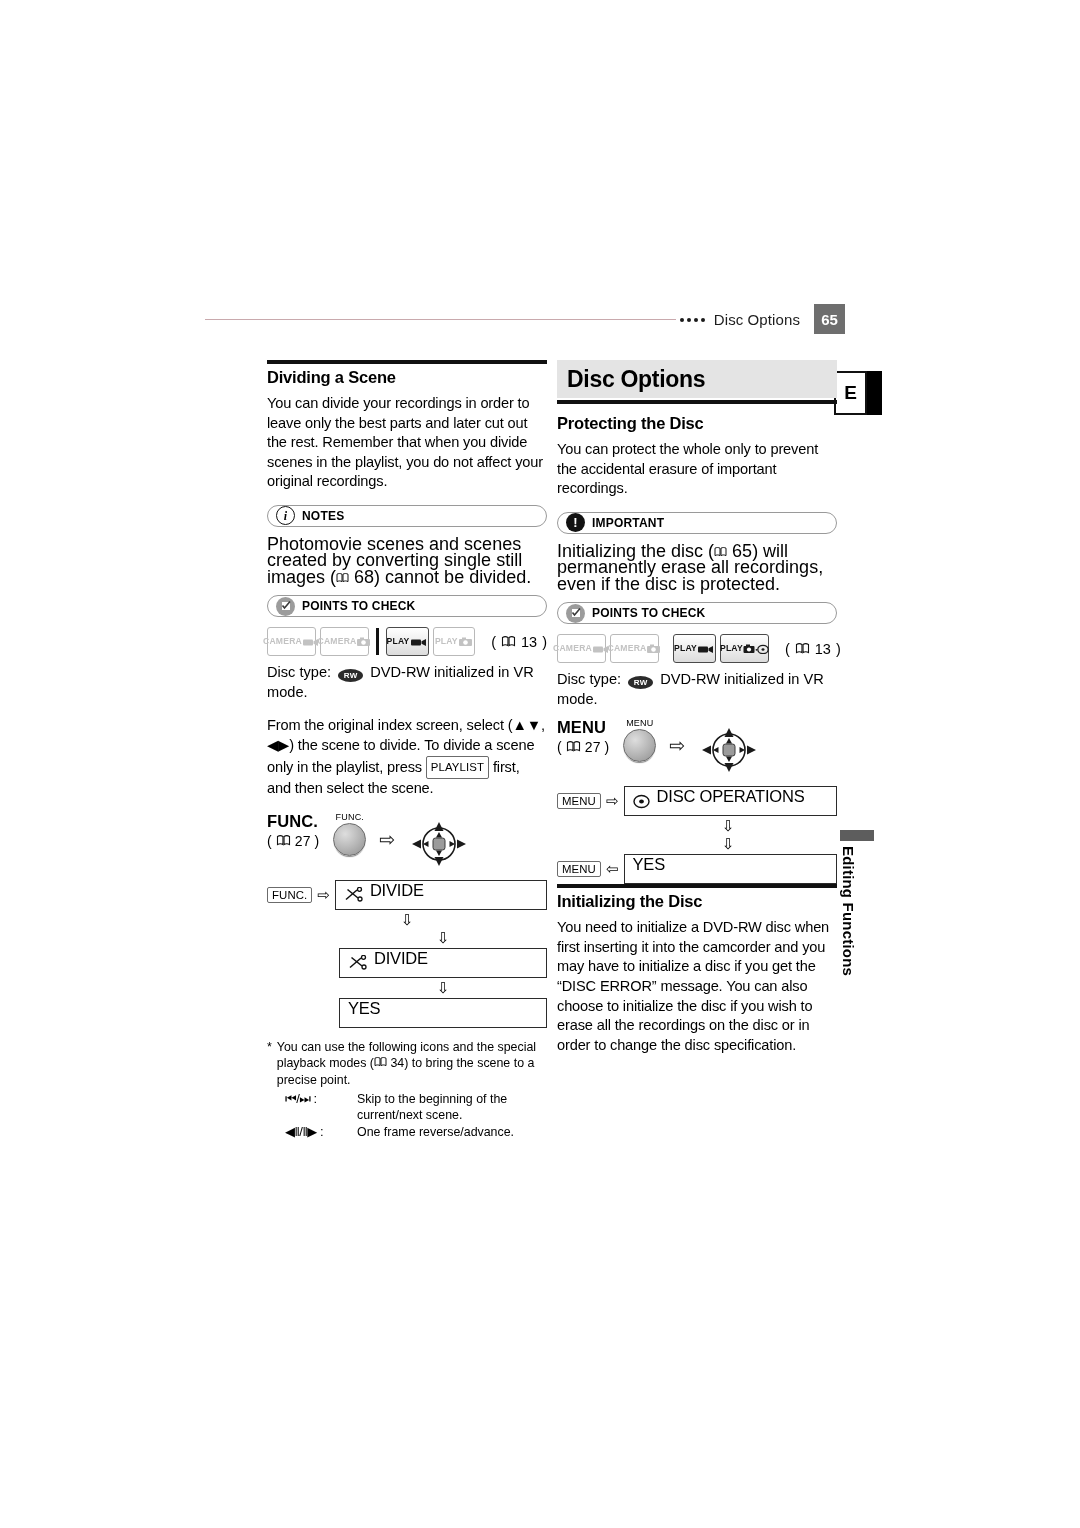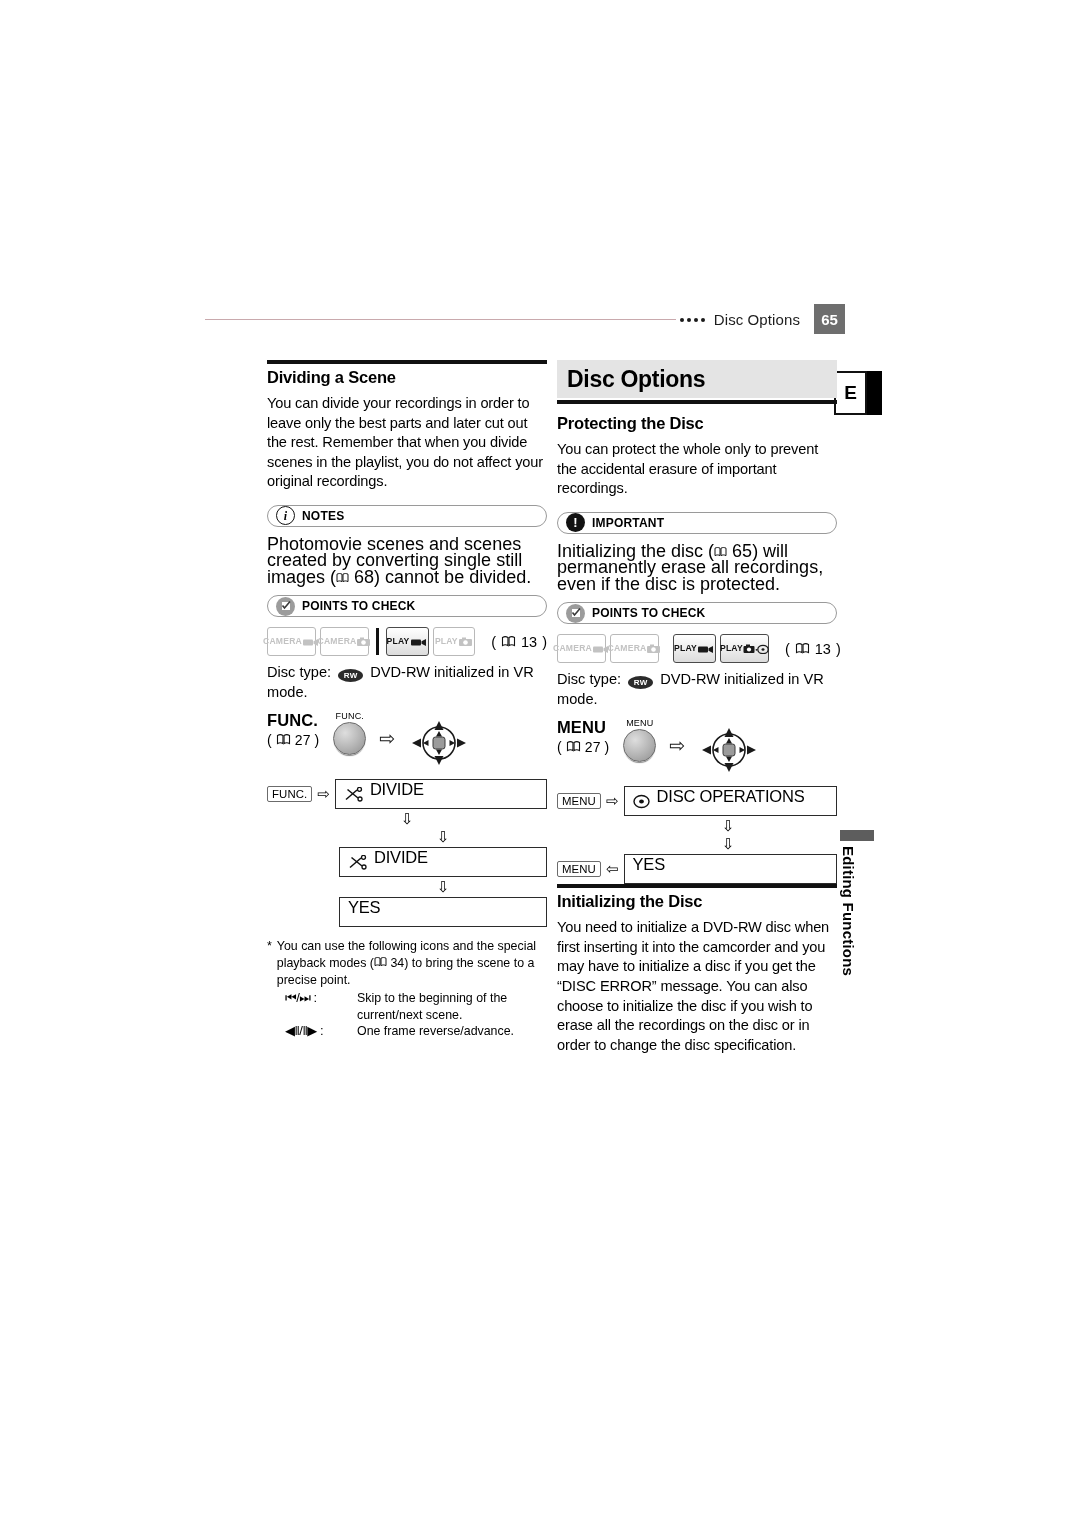--- a/index.html
+++ b/index.html
@@ -263,20 +263,21 @@
             <path d="M7 2.2c1.6-.9 3.3-.9 5 0v7.4c-1.7-.9-3.4-.9-5 0z" fill="none" stroke="#111" stroke-width="1"></path>
           </svg></span><span>13</span>)</span>
   </div>
 
   <p class="disc-type">
     <span>Disc type:</span>
     <span class="rwdisc">RW</span>
     <span>DVD-RW initialized in VR mode.</span>
   </p>
 
+  <p class="body" style="margin-top:14px"><span>From the original index screen, select (</span><span>▲▼</span><span>, </span><span>◀▶</span><span>) the scene to divide. To divide a scene only in the playlist, press </span><span class="keycap">PLAYLIST</span><span> first, and then select the scene.</span></p>
 
   <div class="ctrl-flow">
     <div class="ctrl-label">
       <div>FUNC.</div>
       <div class="pg">(<span class="bookicon"><svg width="15" height="12" viewBox="0 0 13 11">
               <path d="M1 2.2c1.7-.9 3.4-.9 5 0v7.4c-1.6-.9-3.3-.9-5 0z" fill="none" stroke="#111" stroke-width="1"></path>
               <path d="M7 2.2c1.6-.9 3.3-.9 5 0v7.4c-1.7-.9-3.4-.9-5 0z" fill="none" stroke="#111" stroke-width="1"></path>
             </svg></span><span>27</span>)</div>
     </div>
     <div class="ctrl-btn-wrap">

